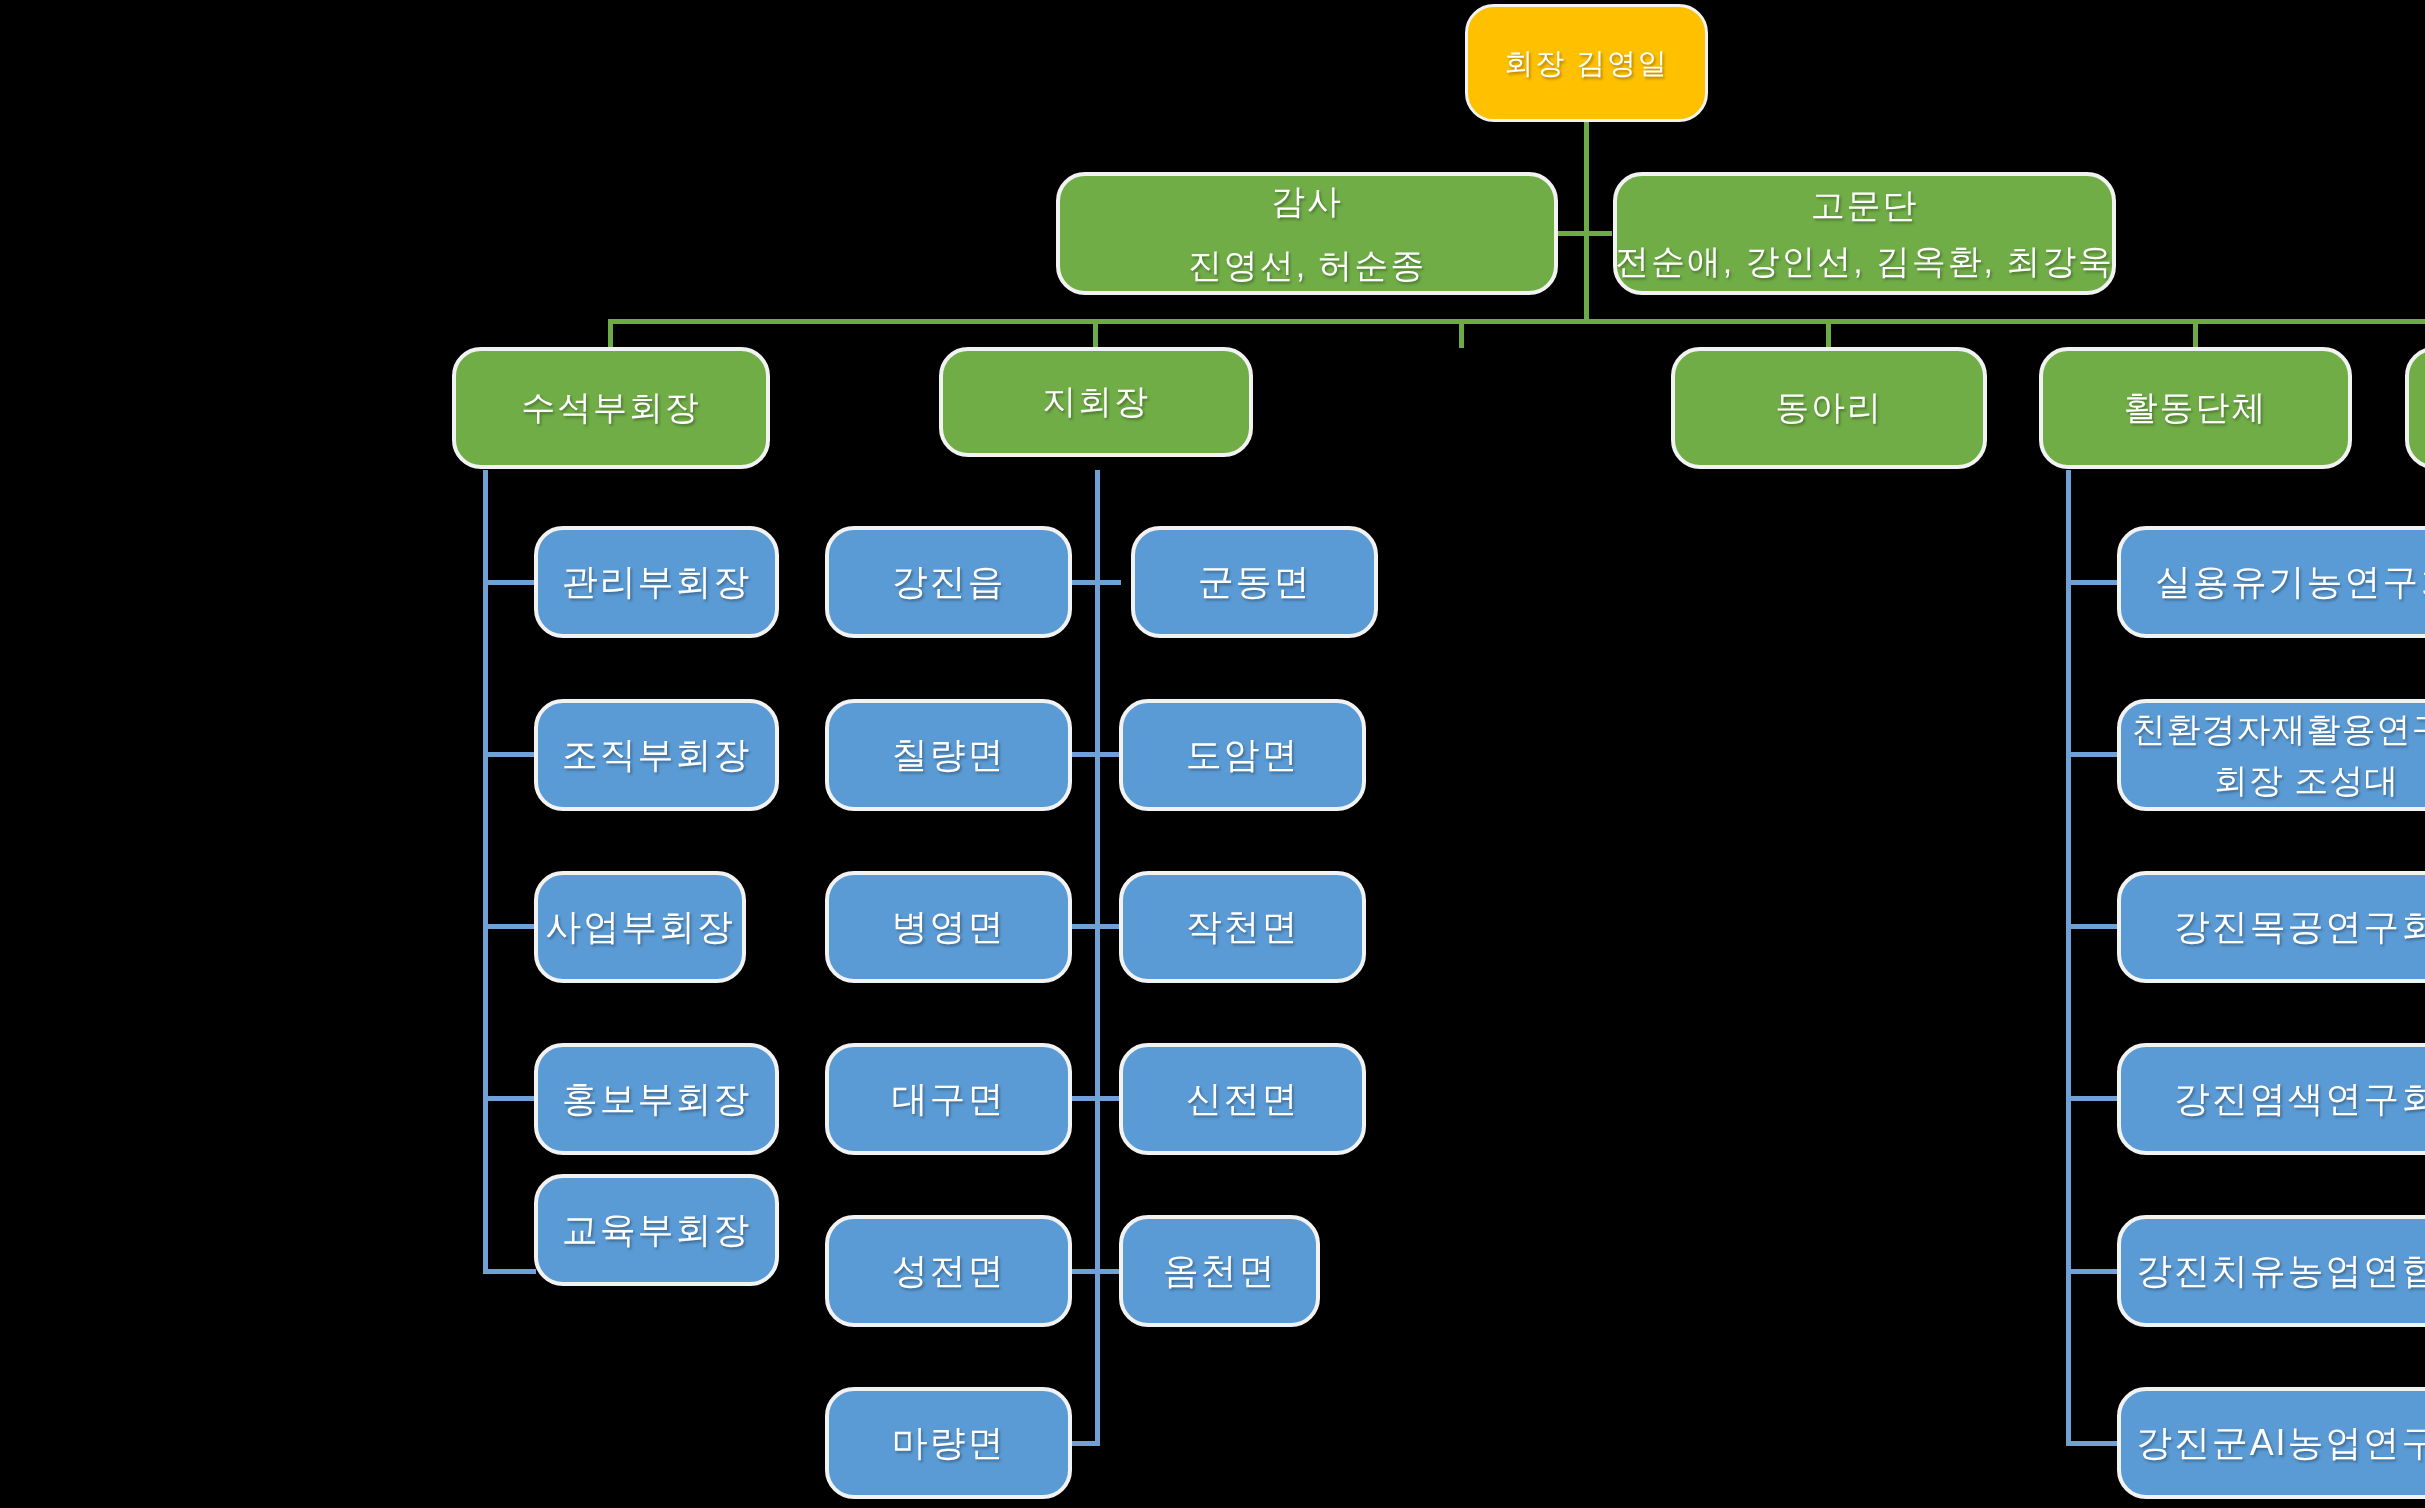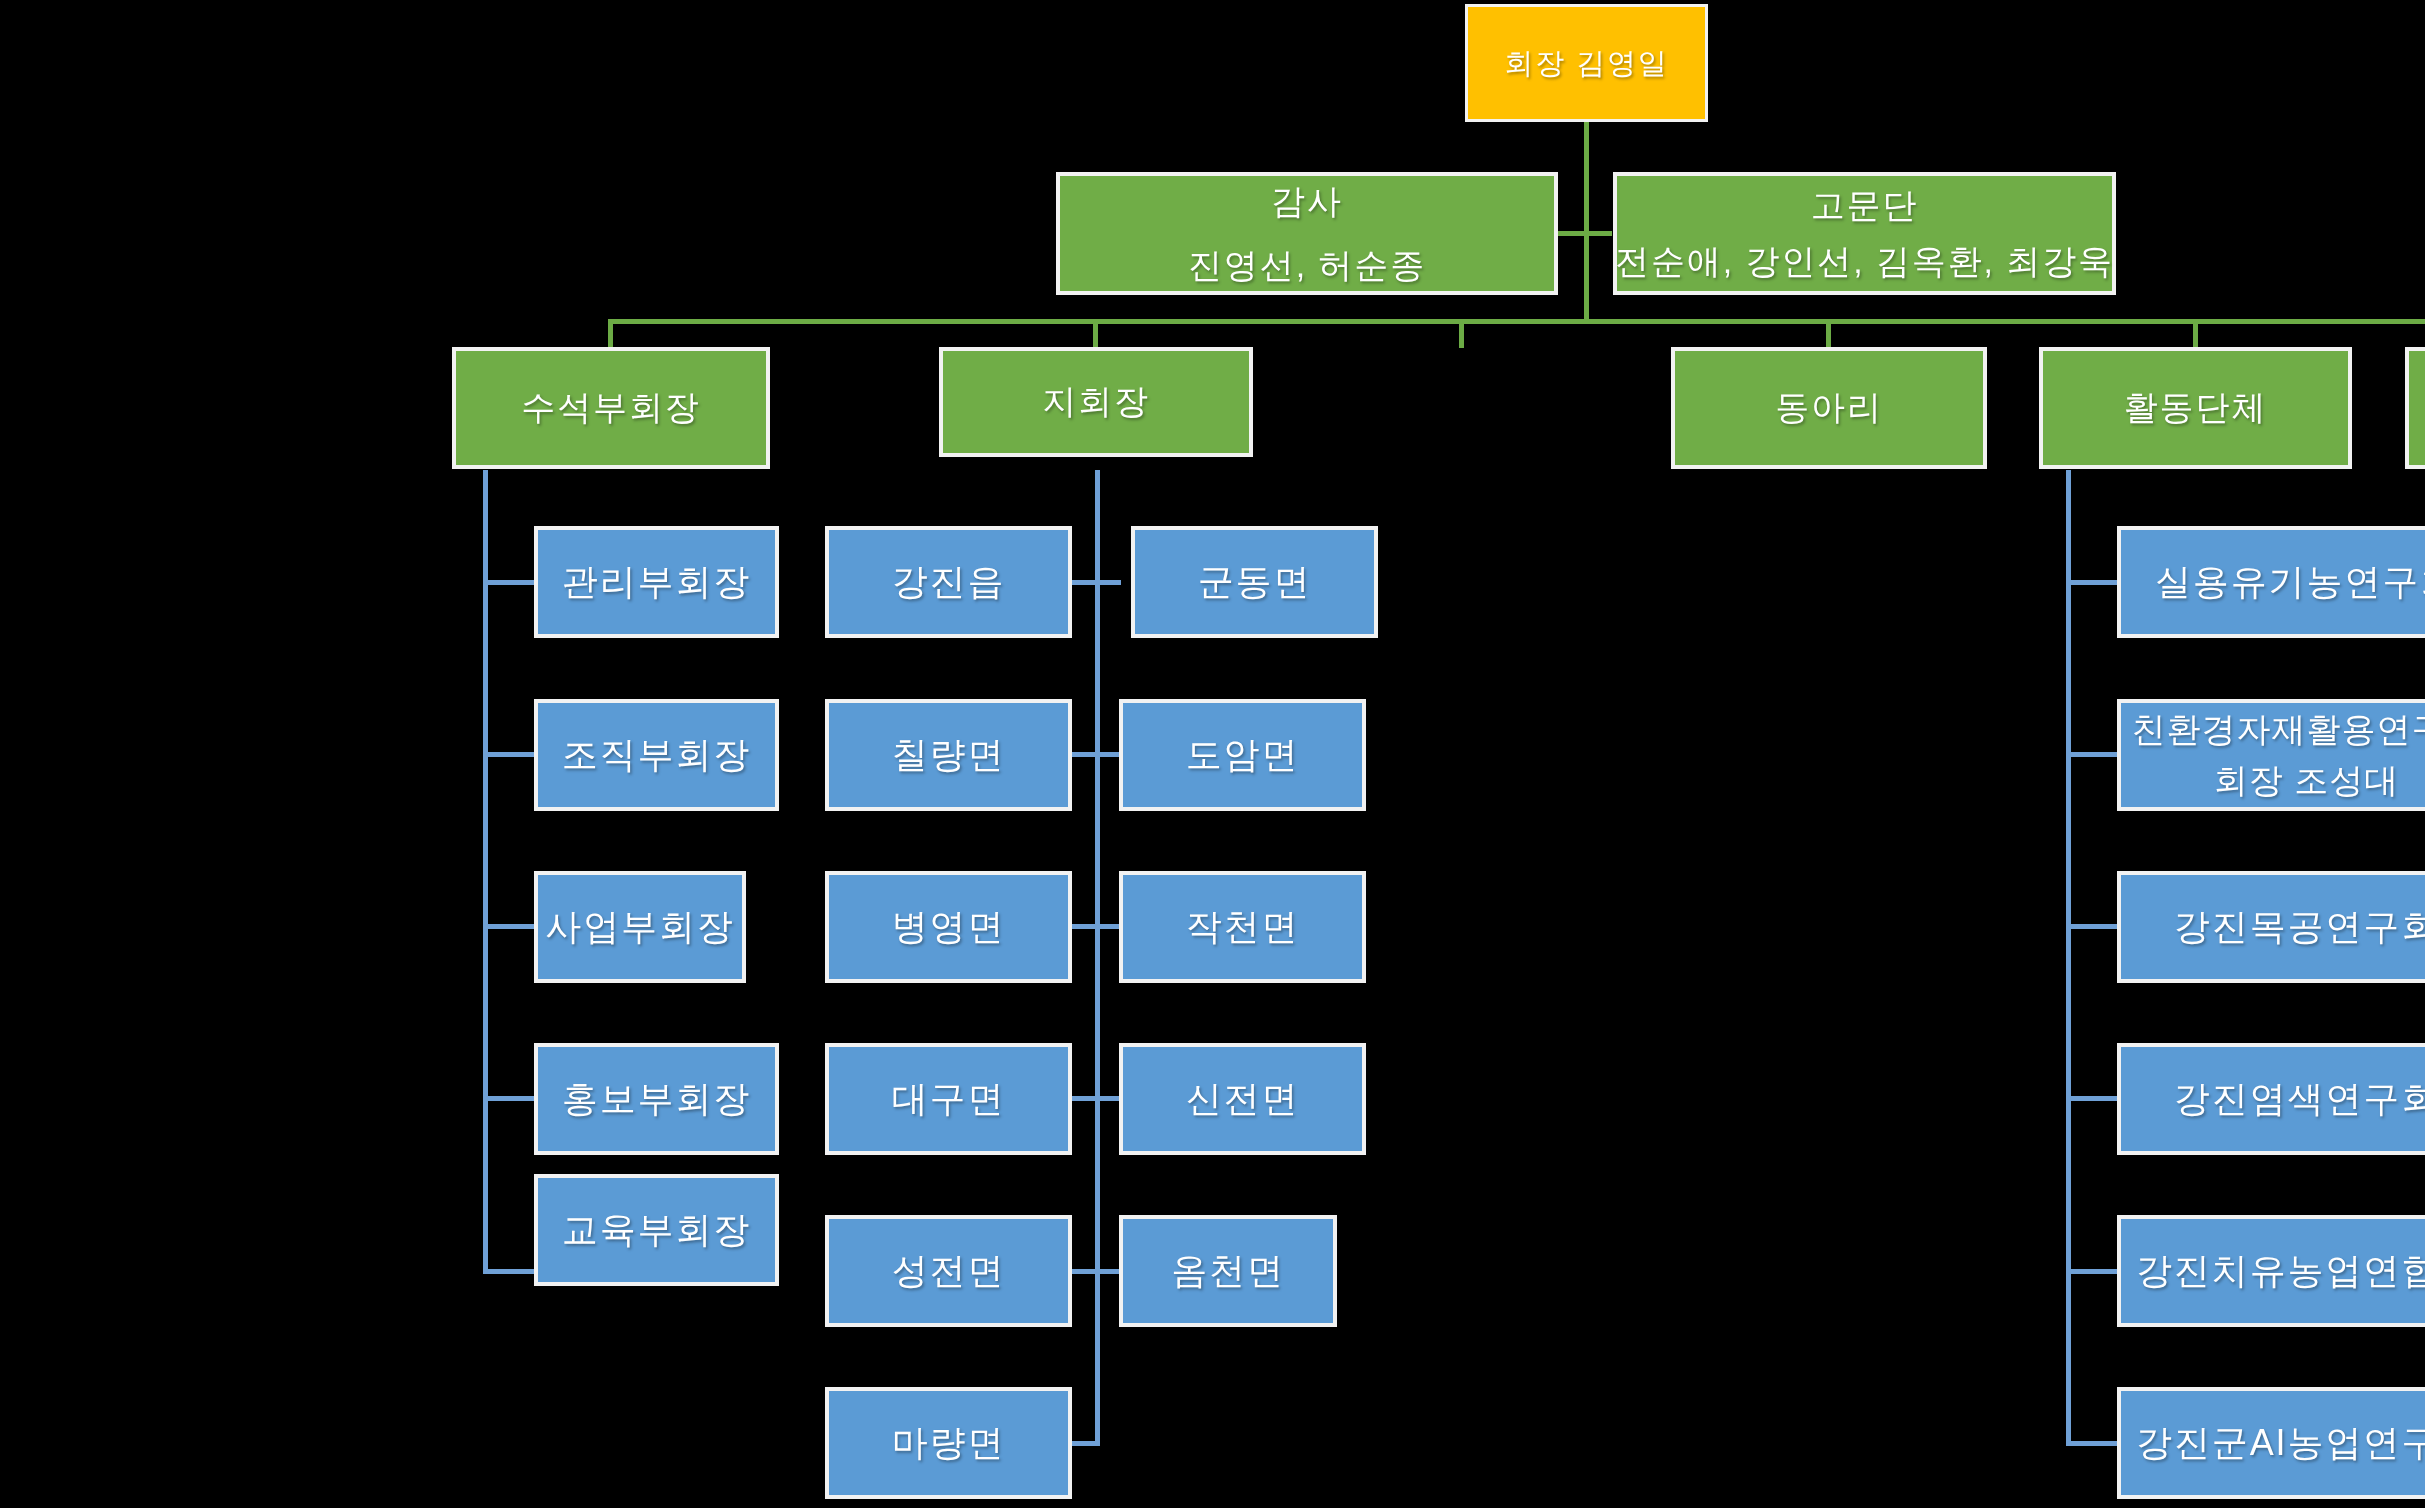--- a/index.html
+++ b/index.html
@@ -20,20 +20,21 @@
     box-sizing: border-box;
     display: flex;
     flex-direction: column;
     align-items: center;
     justify-content: center;
     text-align: center;
     color: #ffffff;
     text-shadow: 1.5px 1.9px 2.9px rgba(0,0,0,0.35);
     letter-spacing: 1.9px;
     line-height: 1.05;
+    border-radius: 29px;
   }
   .node .line { display: block; white-space: nowrap; }
   .orange {
     background: var(--c-orange, #FFC000);
     border: 3.9px solid var(--c-border, #F2F2F2);
     font-size: 29px;
   }
   .green {
     background: var(--c-green, #70AD47);
     border: 4.4px solid var(--c-border, #F2F2F2);
@@ -156,21 +157,21 @@
   </div>
   <div class="node blue" style="left:1119px; top:699px; width:247px; height:112px;">
     <span class="line">도암면</span>
   </div>
   <div class="node blue" style="left:1119px; top:871px; width:247px; height:112px;">
     <span class="line">작천면</span>
   </div>
   <div class="node blue" style="left:1119px; top:1043px; width:247px; height:112px;">
     <span class="line">신전면</span>
   </div>
-  <div class="node blue" style="left:1119px; top:1215px; width:218px; height:112px;">
+  <div class="node blue" style="left:1119px; top:1215px; width:201px; height:112px;">
     <span class="line">옴천면</span>
   </div>
 
   <div class="node blue" style="left:2117px; top:526px; width:379px; height:112px;">
     <span class="line">실용유기농연구회</span>
   </div>
   <div class="node blue twoline" style="left:2117px; top:699px; width:379px; height:112px;">
     <span class="line">친환경자재활용연구회</span>
     <span class="line">회장 조성대</span>
   </div>

